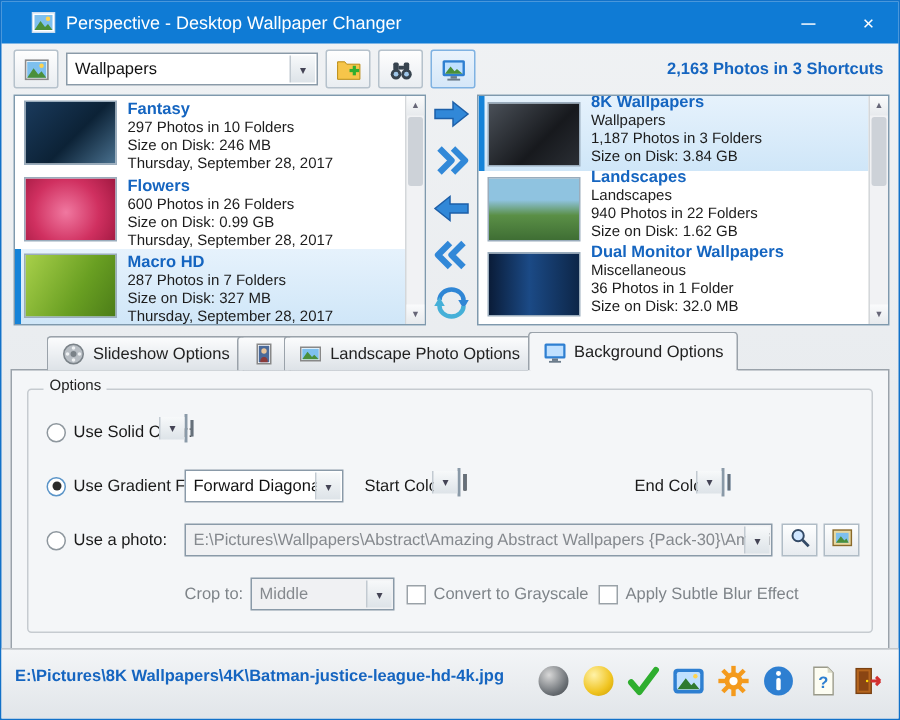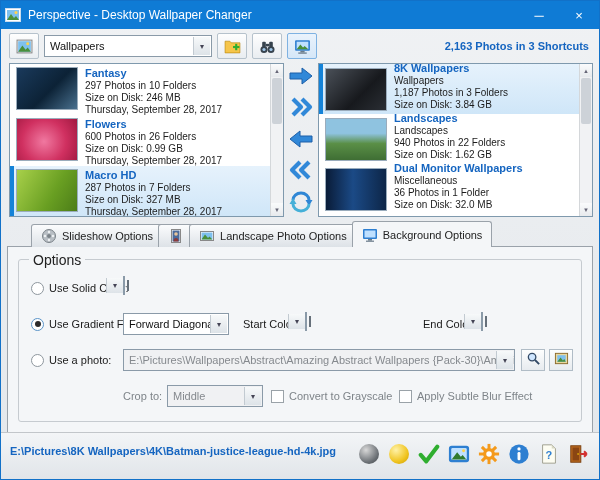--- a/index.html
+++ b/index.html
@@ -1,20 +1,20 @@
 <!DOCTYPE html>
 <html><head>
 <meta charset="utf-8">
 <style>
   html,body{margin:0;padding:0;}
   body{width:600px;height:480px;overflow:hidden;font-family:"Liberation Sans","DejaVu Sans",sans-serif;}
   .window{position:relative;width:600px;height:480px;border:1px solid #1271c8;box-sizing:border-box;background:linear-gradient(#f0f2f4,#e3e7eb);}
 
   
-  .titlebar{position:absolute;top:0;left:0;right:0;height:28px;background:#0f7bd5;display:flex;align-items:center;padding-left:4px;color:#fff;}
+  .titlebar{position:absolute;top:0;left:0;right:0;height:28px;background:#0f7bd5;display:flex;align-items:center;padding-left:20px;color:#fff;}
   .title-icon{width:16px;height:16px;margin-right:7px;flex:none;}
   .title-text{flex:1;font-size:12px;}
   .title-btn{width:40px;height:28px;display:flex;align-items:center;justify-content:center;font-size:13px;color:#fff;background:transparent;border:0;}
 
   
   .toolbar{position:absolute;top:31px;left:8px;right:8px;height:28px;display:flex;align-items:center;gap:5px;}
   .tool-btn{width:30px;height:26px;border:1px solid #b6c2cc;border-radius:2px;background:linear-gradient(#fefefe,#e9edf1);display:flex;align-items:center;justify-content:center;padding:0;}
   .tool-btn.accent{border-color:#7fb2e2;background:linear-gradient(#eaf3fc,#d5e7f8);}
   .ic16{width:17px;height:17px;display:block;}
   .combo{height:22px;background:#fff;border:1px solid #8a9aa8;display:flex;align-items:center;position:relative;font-size:11px;padding:0 20px 0 5px;color:#111;box-sizing:border-box;white-space:nowrap;overflow:hidden;}
@@ -49,21 +49,21 @@
 
   
   .tabs{position:absolute;top:221px;left:30px;height:25px;display:flex;align-items:flex-end;z-index:5;}
   .tab{display:flex;align-items:center;gap:5px;height:22px;padding:0 9px;border:1px solid #9aa2aa;border-bottom:none;border-radius:3px 3px 0 0;background:linear-gradient(#fbfcfd,#dde2e7);font-size:11px;color:#222;margin-right:-5px;position:relative;white-space:nowrap;}
   .tab .tic{width:16px;height:16px;display:block;}
   .tab.active{height:25px;background:#f4f6f8;z-index:9;box-shadow:0 1px 0 #f4f6f8;}
 
   
   .panel{position:absolute;top:245px;left:6px;right:6px;height:187px;background:#f4f6f8;border:1px solid #9aa2aa;box-sizing:border-box;}
   .groupbox{position:absolute;left:10px;right:10px;top:12px;bottom:10px;border:1px solid #c6cbd0;border-radius:3px;}
-  .group-label{position:absolute;top:-8px;left:10px;background:#f4f6f8;padding:0 4px;font-size:14px;color:#222;}
+  .group-label{position:absolute;top:-8px;left:10px;background:#f4f6f8;padding:0 4px;font-size:10px;color:#222;}
   .row{position:absolute;left:0;right:0;height:24px;}
   .r1{top:16px;} .r2{top:52px;} .r3{top:88px;} .r4{top:124px;}
   .at{position:absolute;top:0;height:24px;display:flex;align-items:center;gap:5px;font-size:11px;}
   .radio{width:13px;height:13px;border-radius:50%;border:1px solid #8e979e;background:#fff;box-sizing:border-box;position:relative;flex:none;}
   .radio.checked{border-color:#5a94c8;}
   .radio.checked::after{content:"";position:absolute;left:2.5px;top:2.5px;width:6px;height:6px;border-radius:50%;background:#2b2b2b;}
   .checkbox{width:13px;height:13px;border:1px solid #9aa2a8;background:#fff;box-sizing:border-box;flex:none;}
   .lbl{color:#1a1a1a;white-space:nowrap;}
   .lbl.dim{color:#7e8489;}
   .acombo{position:absolute;top:1px;}

